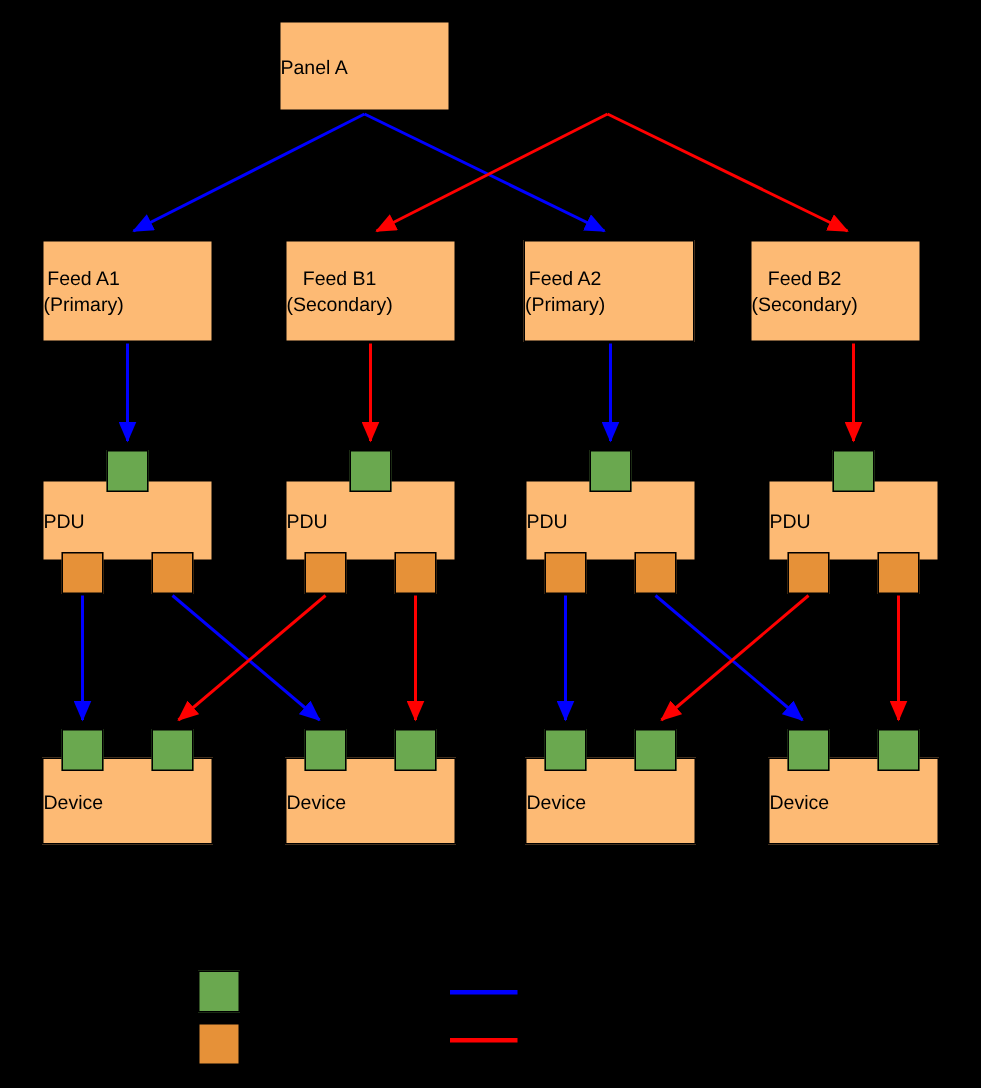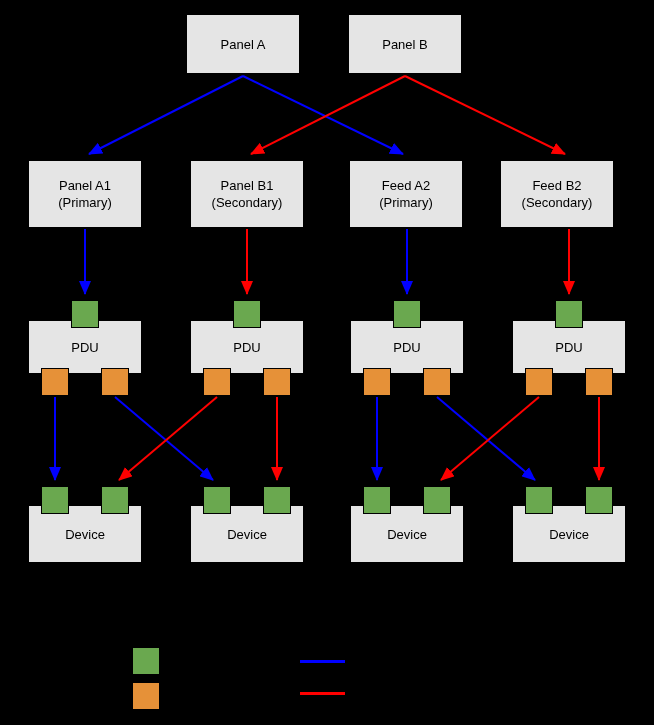--- a/index.html
+++ b/index.html
@@ -1,55 +1,52 @@
 <!DOCTYPE html>
 <html><head>
 <meta charset="utf-8">
 <style>
   html,body{margin:0;padding:0;background:#000;}
   .canvas{
     position:relative;width:654px;height:725px;background:#000000;
     font-family:"Liberation Sans",sans-serif;color:#000;overflow:hidden;
   }
   .box{
-    position:absolute;background:#e5e5e5;border:1px solid #000;box-sizing:border-box;
-    display:flex;align-items:center;justify-content:center;text-align:center;
+    position:absolute;background:#fdba74;border:1px solid #000;box-sizing:border-box;
+    display:flex;align-items:center;justify-content:flex-start;text-align:center;
     font-size:13px;line-height:17px;color:#000;
   }
   .port{
     position:absolute;width:28px;height:28px;border:1px solid #000;box-sizing:border-box;
   }
   .green{background:#6aa84f;}
   .orange{background:#e69138;}
   .arrows{position:absolute;left:0;top:0;pointer-events:none;}
   .legend-line{position:absolute;width:45px;height:3px;}
   .legend-line.blue{background:#0000ff;}
   .legend-line.red{background:#ff0000;}
 </style>
 </head>
 <body>
 
 <div class="canvas">
 
   <div class="box" style="left:186px;top:14px;width:114px;height:60px">
     <span>Panel A</span>
   </div>
-  <div class="box" style="left:348px;top:14px;width:114px;height:60px">
-    <span>Panel B</span>
-  </div>
 
   <div class="box" style="left:28px;top:160px;width:114px;height:68px">
     <div>
-      <div>Panel A1</div>
+      <div>Feed A1</div>
       <div>(Primary)</div>
     </div>
   </div>
   <div class="box" style="left:190px;top:160px;width:114px;height:68px">
     <div>
-      <div>Panel B1</div>
+      <div>Feed B1</div>
       <div>(Secondary)</div>
     </div>
   </div>
   <div class="box" style="left:349px;top:160px;width:114px;height:68px">
     <div>
       <div>Feed A2</div>
       <div>(Primary)</div>
     </div>
   </div>
   <div class="box" style="left:500px;top:160px;width:114px;height:68px">

